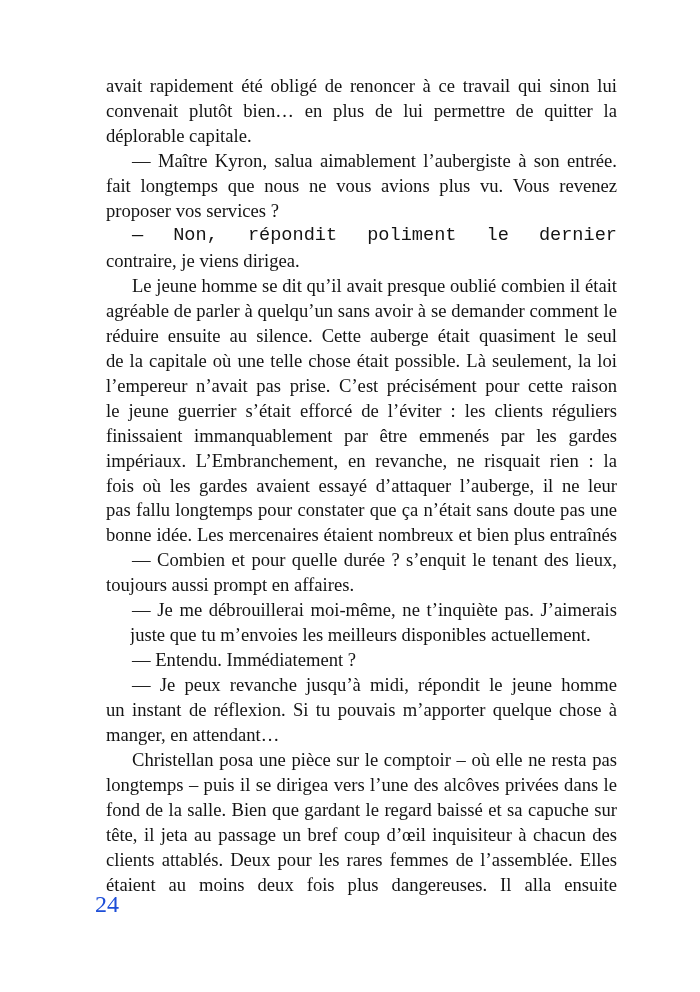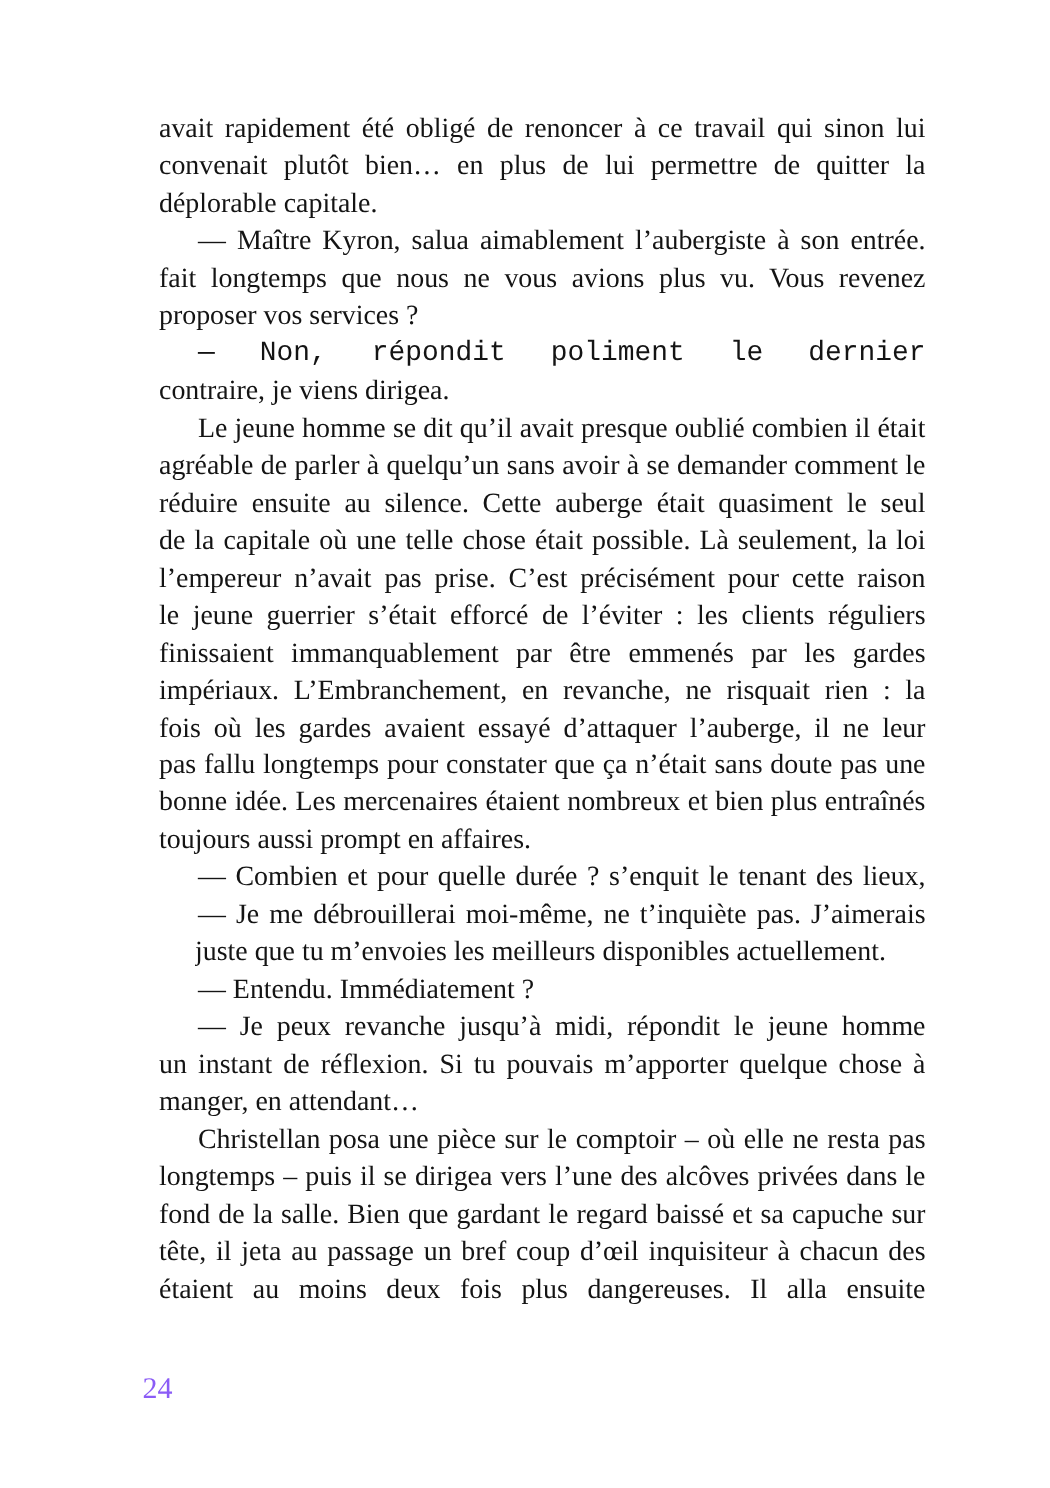--- a/index.html
+++ b/index.html
@@ -19,25 +19,25 @@
     height: 24.97px;
     white-space: nowrap;
     text-align: justify;
     text-align-last: justify;
   }
   .line.last { text-align-last: left; }
   .line.indent { padding-left: 26px; }
   .page-number {
     position: absolute;
     left: 95px;
-    top: 914px;
+    top: 892px;
     font-family: "Liberation Serif", "DejaVu Serif", serif;
-    font-size: 20px;
+    font-size: 24px;
     line-height: 24px;
-    color: #8b5cf6;
+    color: #1d4ed8;
   }
 </style>
 </head>
 <body>
 
 <div class="page" id="page-body">
     <span class="line" style="white-space: normal; overflow: hidden;">avait rapidement été obligé de renoncer à ce travail qui sinon lui</span>
     <span class="line" style="white-space: normal; overflow: hidden;">convenait plutôt bien… en plus de lui permettre de quitter la</span>
     <span class="line last" style="white-space: normal; overflow: hidden;">déplorable capitale.</span>
     <span class="line indent" style="white-space: normal; overflow: hidden;">— Maître Kyron, salua aimablement l’aubergiste à son entrée. Cela</span>
@@ -49,27 +49,28 @@
     <span class="line" style="white-space: normal; overflow: hidden;">agréable de parler à quelqu’un sans avoir à se demander comment le</span>
     <span class="line" style="white-space: normal; overflow: hidden;">réduire ensuite au silence. Cette auberge était quasiment le seul endroit</span>
     <span class="line" style="white-space: normal; overflow: hidden;">de la capitale où une telle chose était possible. Là seulement, la loi de</span>
     <span class="line" style="white-space: normal; overflow: hidden;">l’empereur n’avait pas prise. C’est précisément pour cette raison que</span>
     <span class="line" style="white-space: normal; overflow: hidden;">le jeune guerrier s’était efforcé de l’éviter : les clients réguliers</span>
     <span class="line" style="white-space: normal; overflow: hidden;">finissaient immanquablement par être emmenés par les gardes</span>
     <span class="line" style="white-space: normal; overflow: hidden;">impériaux. L’Embranchement, en revanche, ne risquait rien : la seule</span>
     <span class="line" style="white-space: normal; overflow: hidden;">fois où les gardes avaient essayé d’attaquer l’auberge, il ne leur avait</span>
     <span class="line" style="white-space: normal; overflow: hidden;">pas fallu longtemps pour constater que ça n’était sans doute pas une</span>
     <span class="line" style="white-space: normal; overflow: hidden;">bonne idée. Les mercenaires étaient nombreux et bien plus entraînés</span>
+    <span class="line indent" style="white-space: normal; overflow: hidden;">— Combien et pour quelle durée ? s’enquit le tenant des lieux,</span>
     <span class="line last" style="white-space: normal; overflow: hidden;">toujours aussi prompt en affaires.</span>
-    <span class="line indent" style="white-space: normal; overflow: hidden;">— Combien et pour quelle durée ? s’enquit le tenant des lieux,</span>
     <span class="line indent" style="white-space: normal; overflow: hidden;">— Je me débrouillerai moi-même, ne t’inquiète pas. J’aimerais</span>
     <span class="line last" style="white-space: normal; overflow: hidden; margin-left: 24px;">juste que tu m’envoies les meilleurs disponibles actuellement.</span>
     <span class="line indent last" style="white-space: normal; overflow: hidden;">— Entendu. Immédiatement ?</span>
     <span class="line indent" style="white-space: normal; overflow: hidden;">— Je peux revanche jusqu’à midi, répondit le jeune homme après</span>
     <span class="line" style="white-space: normal; overflow: hidden;">un instant de réflexion. Si tu pouvais m’apporter quelque chose à</span>
     <span class="line last" style="white-space: normal; overflow: hidden;">manger, en attendant…</span>
     <span class="line indent" style="white-space: normal; overflow: hidden;">Christellan posa une pièce sur le comptoir – où elle ne resta pas</span>
     <span class="line" style="white-space: normal; overflow: hidden;">longtemps – puis il se dirigea vers l’une des alcôves privées dans le</span>
     <span class="line" style="white-space: normal; overflow: hidden;">fond de la salle. Bien que gardant le regard baissé et sa capuche sur la</span>
     <span class="line" style="white-space: normal; overflow: hidden;">tête, il jeta au passage un bref coup d’œil inquisiteur à chacun des</span>
+    <span class="line" style="white-space: normal; overflow: hidden;">clients attablés. Deux pour les rares femmes de l’assemblée. Elles</span>
     <span class="line" style="white-space: normal; overflow: hidden;">étaient au moins deux fois plus dangereuses. Il alla ensuite s’installer,</span>
   </div>
 <div class="page-number">24</div>
 
 </body></html>

